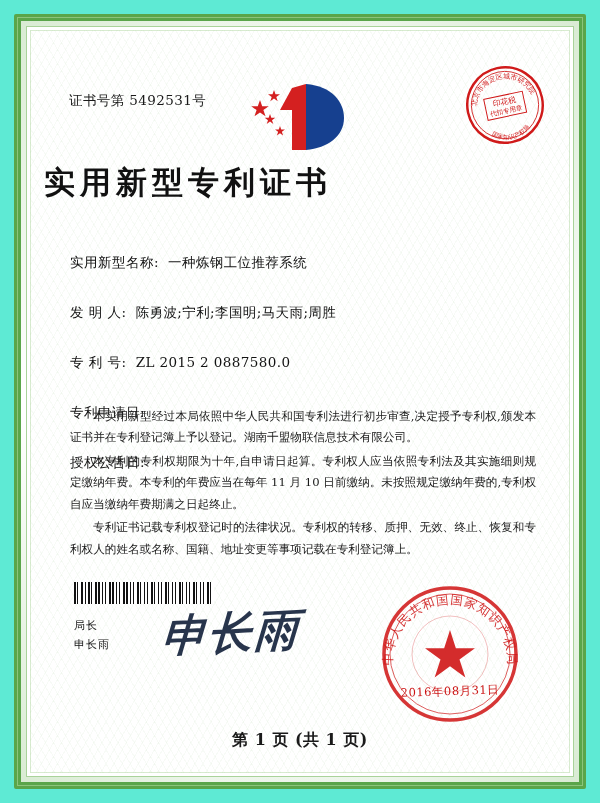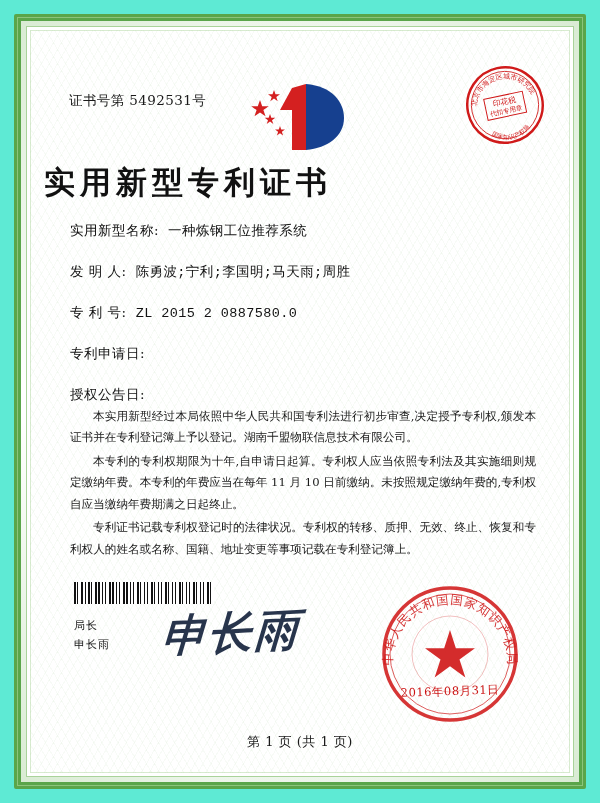--- a/index.html
+++ b/index.html
@@ -103,29 +103,29 @@
     position: absolute;
     left: 26px; right: 20px; top: 178px;
   }
   .field-row {
     display: flex;
     align-items: baseline;
     margin-bottom: 23px;
     font-size: 13.5px;
     color: #121212;
     font-family: "DejaVu Serif", "Liberation Serif", serif;
+    margin-top: 32px;
   }
   .field-label {
     white-space: nowrap;
     letter-spacing: 0.5px;
   }
   .field-value {
     margin-left: 9px;
     letter-spacing: 0.4px;
-    font-family: Liberation Mono, monospace;
   }
 
   
   .body-text {
     position: absolute;
     left: 26px; right: 20px; top: 362px;
     font-size: 11.6px;
     line-height: 1.85;
     color: #1a1a1a;
     text-align: justify;
@@ -186,24 +186,25 @@
     color: #cc1414;
     letter-spacing: 0.5px;
     font-family: "DejaVu Serif", "Liberation Serif", serif;
     transform: rotate(-2deg);
   }
 
   .page-footer {
     position: absolute;
     left: 0; right: 0; bottom: 8px;
     text-align: center;
-    font-size: 13px;
+    font-size: 16px;
     color: #1a1a1a;
     letter-spacing: 0.5px;
     font-family: "DejaVu Serif", "Liberation Serif", serif;
+    font-weight: bold;
   }
 </style>
 </head>
 <body>
 
 <div class="page">
   <div class="frame-outer"></div>
   <div class="frame-inner"></div>
   <div class="wash"></div>
 

